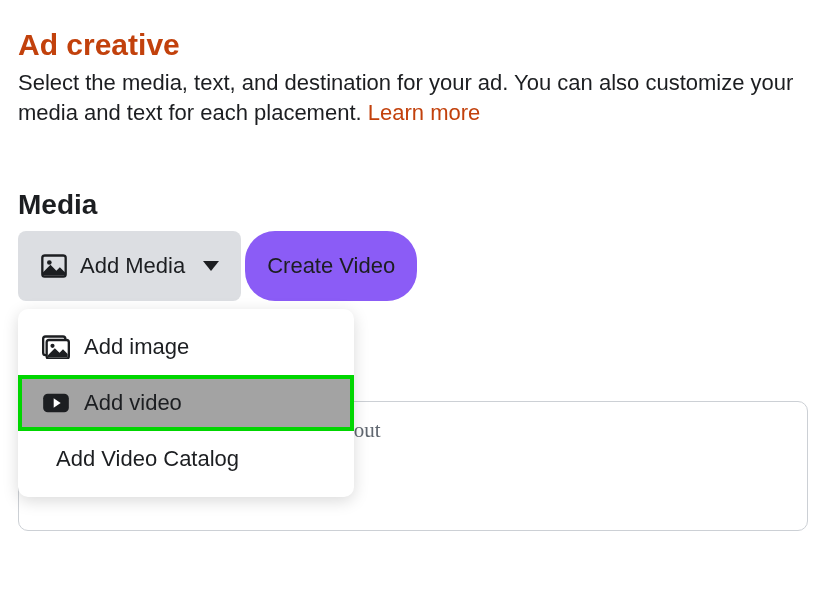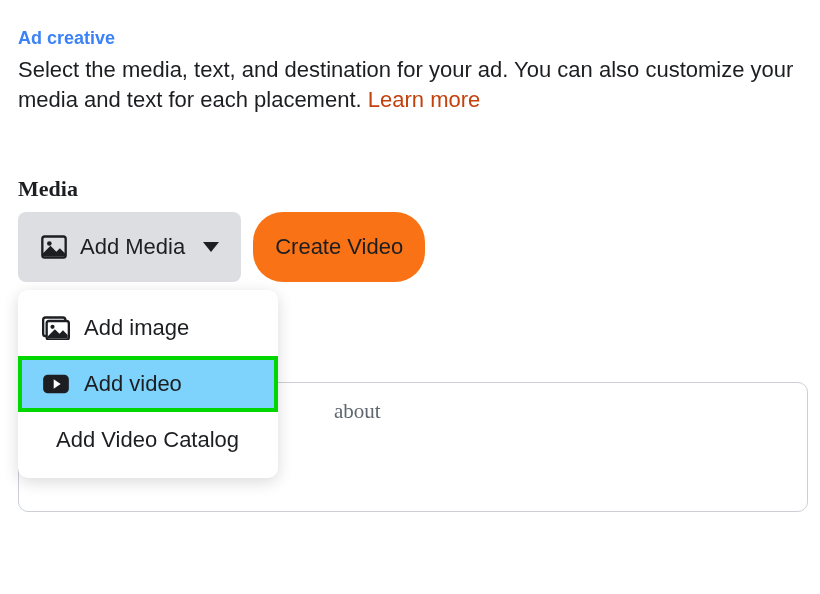--- a/index.html
+++ b/index.html
@@ -8,104 +8,103 @@
       box-sizing: border-box;
     }
     body {
       font-family: -apple-system, BlinkMacSystemFont, "Segoe UI", Helvetica, Arial, sans-serif;
       background: #fff;
       padding: 28px 18px;
       width: 820px;
       color: #1c1e21;
     }
     .section-title {
-      font-size: 18px;
+      font-size: 30px;
       font-weight: 700;
-      color: #3b82f6;
+      color: #c2410c;
       margin-bottom: 6px;
     }
     .section-desc {
       font-size: 22px;
       line-height: 1.35;
       color: #1c1e21;
       max-width: 780px;
     }
     .section-desc a {
       color: #c2410c;
       text-decoration: none;
     }
     .media-block {
       margin-top: 62px;
     }
     .media-label {
-      font-size: 22px;
+      font-size: 28px;
       font-weight: 600;
       margin-bottom: 10px;
-      font-family: Liberation Serif, serif;
     }
     .button-row {
       display: flex;
-      gap: 12px;
+      gap: 4px;
       position: relative;
     }
     .btn {
       display: inline-flex;
       align-items: center;
       gap: 12px;
       background: #e4e6eb;
       border: none;
       border-radius: 8px;
       height: 70px;
       padding: 0 22px;
       font-size: 22px;
       font-weight: 400;
       color: #1c1e21;
       cursor: pointer;
     }
     .btn.add-media {
       background: #dcdee2;
     }
     .btn.create-video {
-      background: #f97316;
+      background: #8b5cf6;
       border-radius: 30px;
     }
     .icon-image {
       width: 28px;
       height: 28px;
     }
     .caret {
       width: 0;
       height: 0;
       border-left: 8px solid transparent;
       border-right: 8px solid transparent;
       border-top: 10px solid #1c1e21;
       margin-left: 6px;
     }
     .dropdown {
       position: absolute;
       top: 78px;
       left: 0;
-      width: 260px;
+      width: 336px;
       background: #fff;
       border-radius: 10px;
       box-shadow: 0 4px 16px rgba(0,0,0,0.15);
       padding: 10px 0;
       z-index: 10;
     }
     .dropdown-item {
       display: flex;
       align-items: center;
       gap: 14px;
       padding: 15px 24px;
       font-size: 22px;
       cursor: pointer;
       background: #fff;
     }
     .dropdown-item.highlighted {
-      background: #7dd3fc;
+      background: #a3a3a3;
       outline: 4px solid #00d600;
       outline-offset: -4px;
     }
     .dropdown-item .item-icon {
       width: 28px;
       height: 24px;
       display: flex;
       align-items: center;
       justify-content: center;
     }

